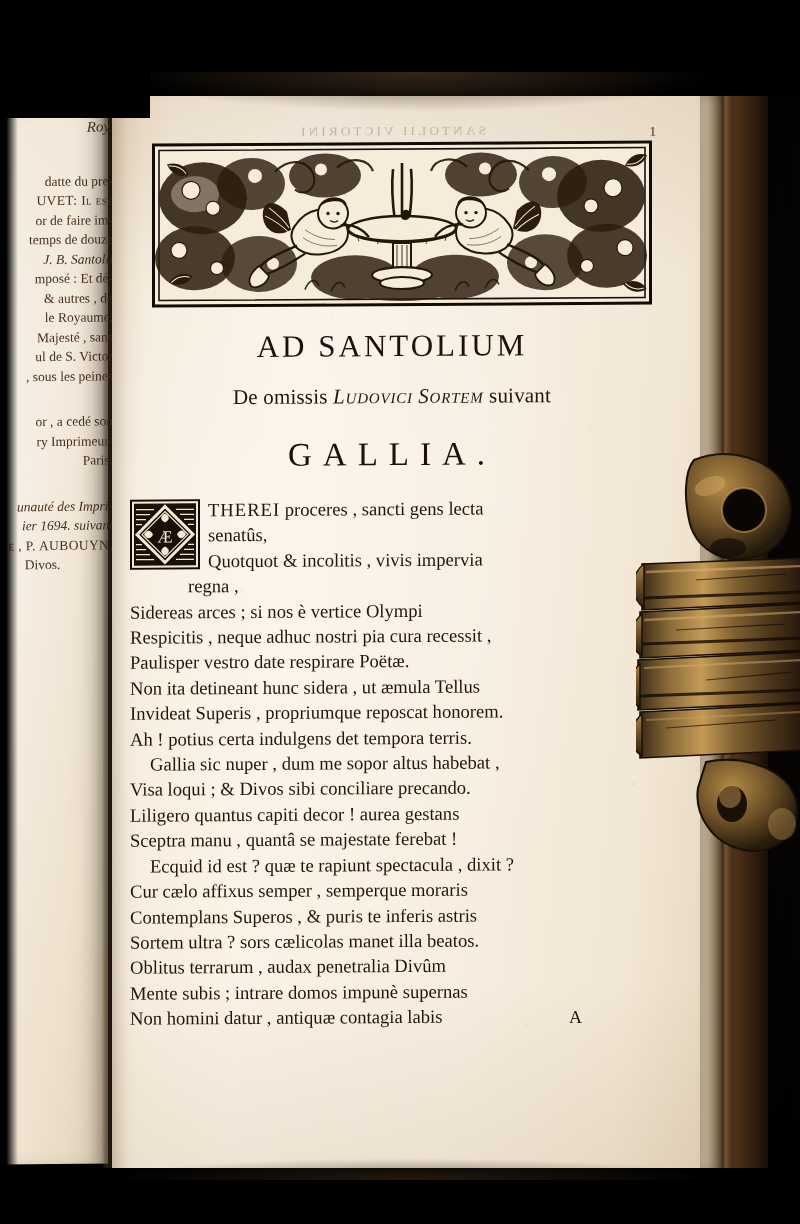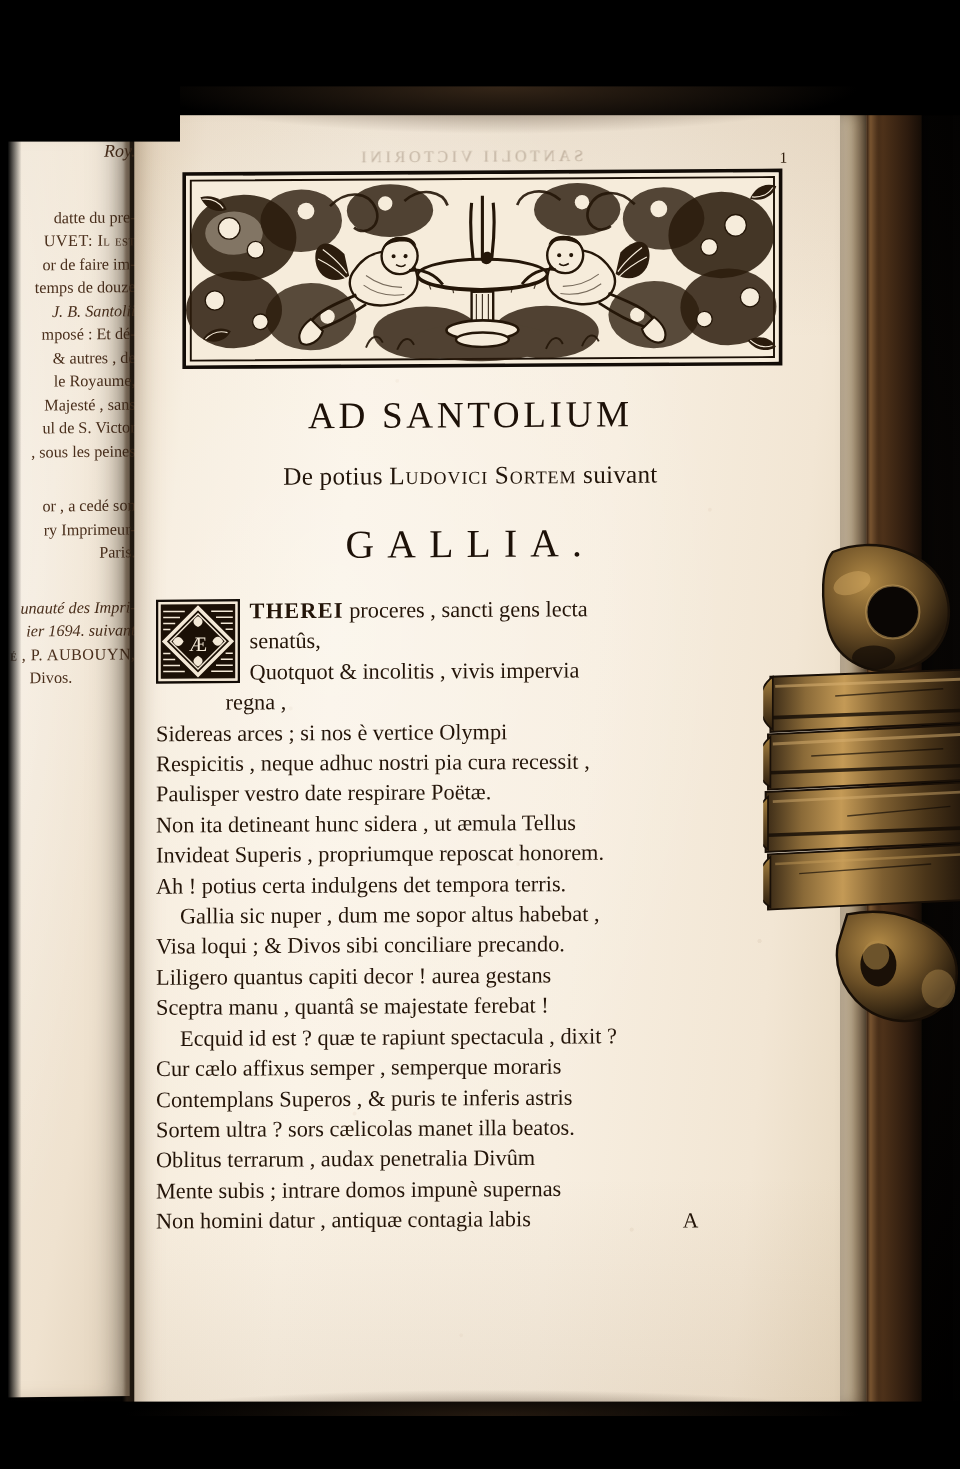--- a/index.html
+++ b/index.html
@@ -119,35 +119,35 @@
   
   .title-main{
     position:absolute;left:0;top:240px;width:560px;text-align:center;
     font-size:31px;letter-spacing:3.0px;color:#1d1108;
     font-family:"Liberation Serif",serif;
   }
   .title-sub{
     position:absolute;left:0;top:296px;width:560px;text-align:center;
     font-size:21px;color:#22150a;letter-spacing:.2px;
   }
-  .title-sub .sc{font-variant:small-caps;letter-spacing:.8px;}
+  .title-sub .sc{font-variant:small-caps;letter-spacing:.8px;font-style:italic;}
   .title-gallia{
     position:absolute;left:0;top:348px;width:560px;text-align:center;
     font-size:33px;letter-spacing:11px;color:#1d1108;
   }
 
   
   .verse{
     position:absolute;left:18px;top:408px;width:548px;
     font-size:18.6px;line-height:25.4px;color:#241509;
   }
   .vrow{white-space:nowrap;}
   .vrow.indent{padding-left:20px;}
   .vrow.hang{padding-left:58px;}
-  .smallcaps{font-variant:small-caps;letter-spacing:1px;font-weight:bold;}
+  .smallcaps{font-variant:small-caps;letter-spacing:1px;}
 
   
   .initial{
     float:left;width:66px;height:66px;margin:2px 8px 0 0;
     border:2px solid #120c07;background:#f3e8d6;position:relative;
   }
   .initial svg{display:block;width:100%;height:100%;}
 
   .sig-mark{
     position:absolute;left:0;top:920px;width:470px;text-align:right;
@@ -417,21 +417,21 @@
           <use href="#leaf" transform="translate(470,22) rotate(162) scale(-1,1)"></use>
           <use href="#leaf" transform="translate(14,136) rotate(-22)"></use>
           <use href="#leaf" transform="translate(468,140) rotate(200) scale(-1,1)"></use>
         </g>
       </svg>
     </div>
 
     <div class="title-main">AD SANTOLIUM</div>
 
     <div class="title-sub">
-      <span>De potius </span><span class="sc">Ludovici</span><span> </span><span class="sc">Sortem</span><span> suivant</span>
+      <span>De omissis </span><span class="sc">Ludovici</span><span> </span><span class="sc">Sortem</span><span> suivant</span>
     </div>
 
     <div class="title-gallia">GALLIA.</div>
 
     <div class="verse">
 
       <div class="initial">
         <svg viewBox="0 0 66 66" aria-hidden="true">
           <rect x="0" y="0" width="66" height="66" fill="#f3e8d6"></rect>
           <rect x="2" y="2" width="62" height="62" fill="#1b1006"></rect>

